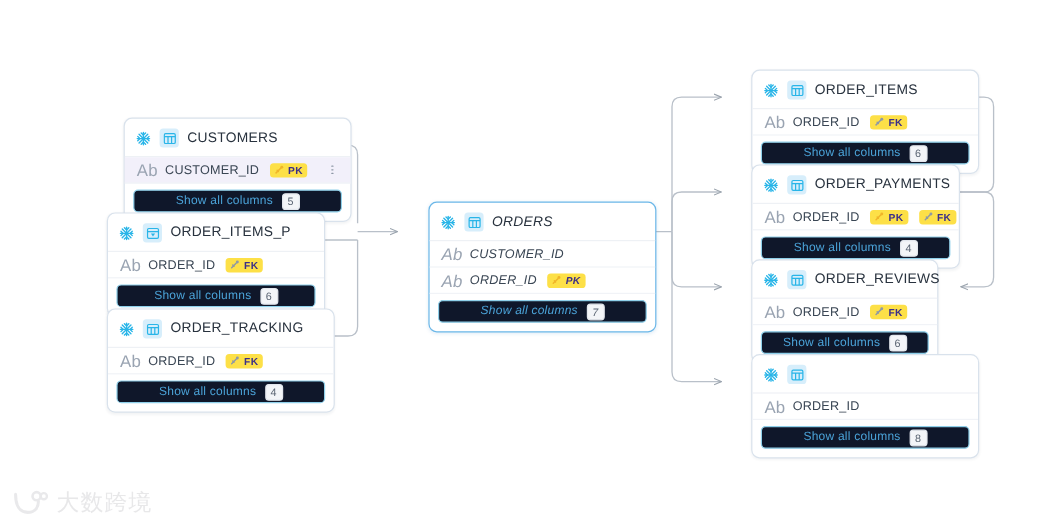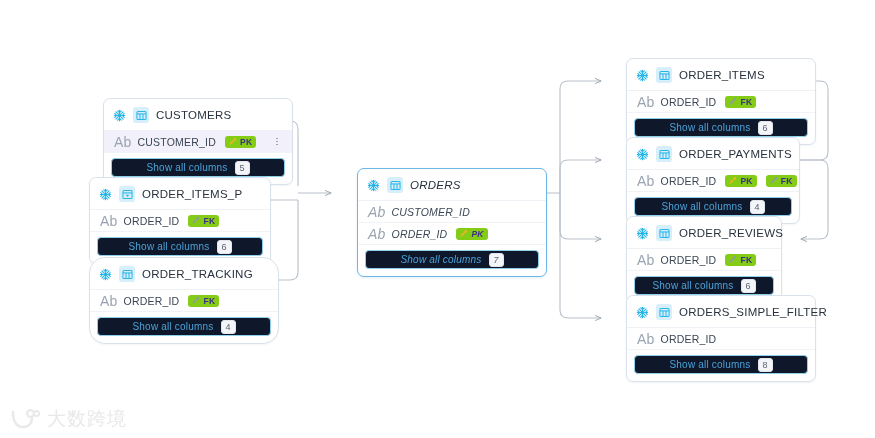--- a/index.html
+++ b/index.html
@@ -85,21 +85,21 @@
   .col-name {
     font-size: 10.5px;
     color: #3a4654;
     letter-spacing: .2px;
     white-space: nowrap;
   }
   .badge {
     display: inline-flex;
     align-items: center;
     gap: 3px;
-    background: #84cc16;
+    background: #fde047;
     border-radius: 3px;
     padding: 1px 4px 1px 3px;
     margin-left: 3px;
   }
   .badge .key { width: 9px; height: 9px; display: block; }
   .badge .bl {
     font-size: 8.5px;
     font-weight: bold;
     color: #3c2f88;
     letter-spacing: .3px;
@@ -297,21 +297,21 @@
           <span class="bl">FK</span>
         </span>
       </div>
         <div class="show-wrap">
       <div class="show-btn">
         <span class="sl">Show all columns</span>
         <span class="cnt">6</span>
       </div>
     </div>
       </div>
-      <div class="card" style="left: 69px; top: 257px; width: 190px; border-radius: 16px;">
+      <div class="card" style="left: 69px; top: 257px; width: 190px;">
         <div class="card-head">
       <svg class="ico-snow" viewBox="0 0 24 24">
     <g stroke="#29b5e8" stroke-width="2.1" stroke-linecap="round">
       <line x1="12" y1="2.5" x2="12" y2="21.5"></line>
       <line x1="2.5" y1="12" x2="21.5" y2="12"></line>
       <line x1="5.3" y1="5.3" x2="18.7" y2="18.7"></line>
       <line x1="18.7" y1="5.3" x2="5.3" y2="18.7"></line>
       <line x1="8.6" y1="3.3" x2="12" y2="6.6"></line>
               <line x1="15.4" y1="3.3" x2="12" y2="6.6"></line>
       <line x1="8.6" y1="20.7" x2="12" y2="17.4"></line>
@@ -583,21 +583,20 @@
     </g>
   </svg>
       <span class="ico-tile">
     <svg width="11" height="11" viewBox="0 0 14 14">
       <rect x="1.2" y="1.8" width="11.6" height="10.4" rx="1.4" fill="none" stroke="#29b5e8" stroke-width="1.3"></rect>
       <line x1="1.2" y1="5" x2="12.8" y2="5" stroke="#29b5e8" stroke-width="1.3"></line>
       <line x1="5.1" y1="5" x2="5.1" y2="12.2" stroke="#29b5e8" stroke-width="1.3"></line>
       <line x1="8.9" y1="5" x2="8.9" y2="12.2" stroke="#29b5e8" stroke-width="1.3"></line>
     </svg>
           </span>
-      <span class="card-title">ORDERS_SIMPLE_FILTER</span>
     </div>
         <div class="col-row">
         <span class="ab">Ab</span>
         <span class="col-name">ORDER_ID</span>
 
       </div>
         <div class="show-wrap">
       <div class="show-btn">
         <span class="sl">Show all columns</span>
         <span class="cnt">8</span>

